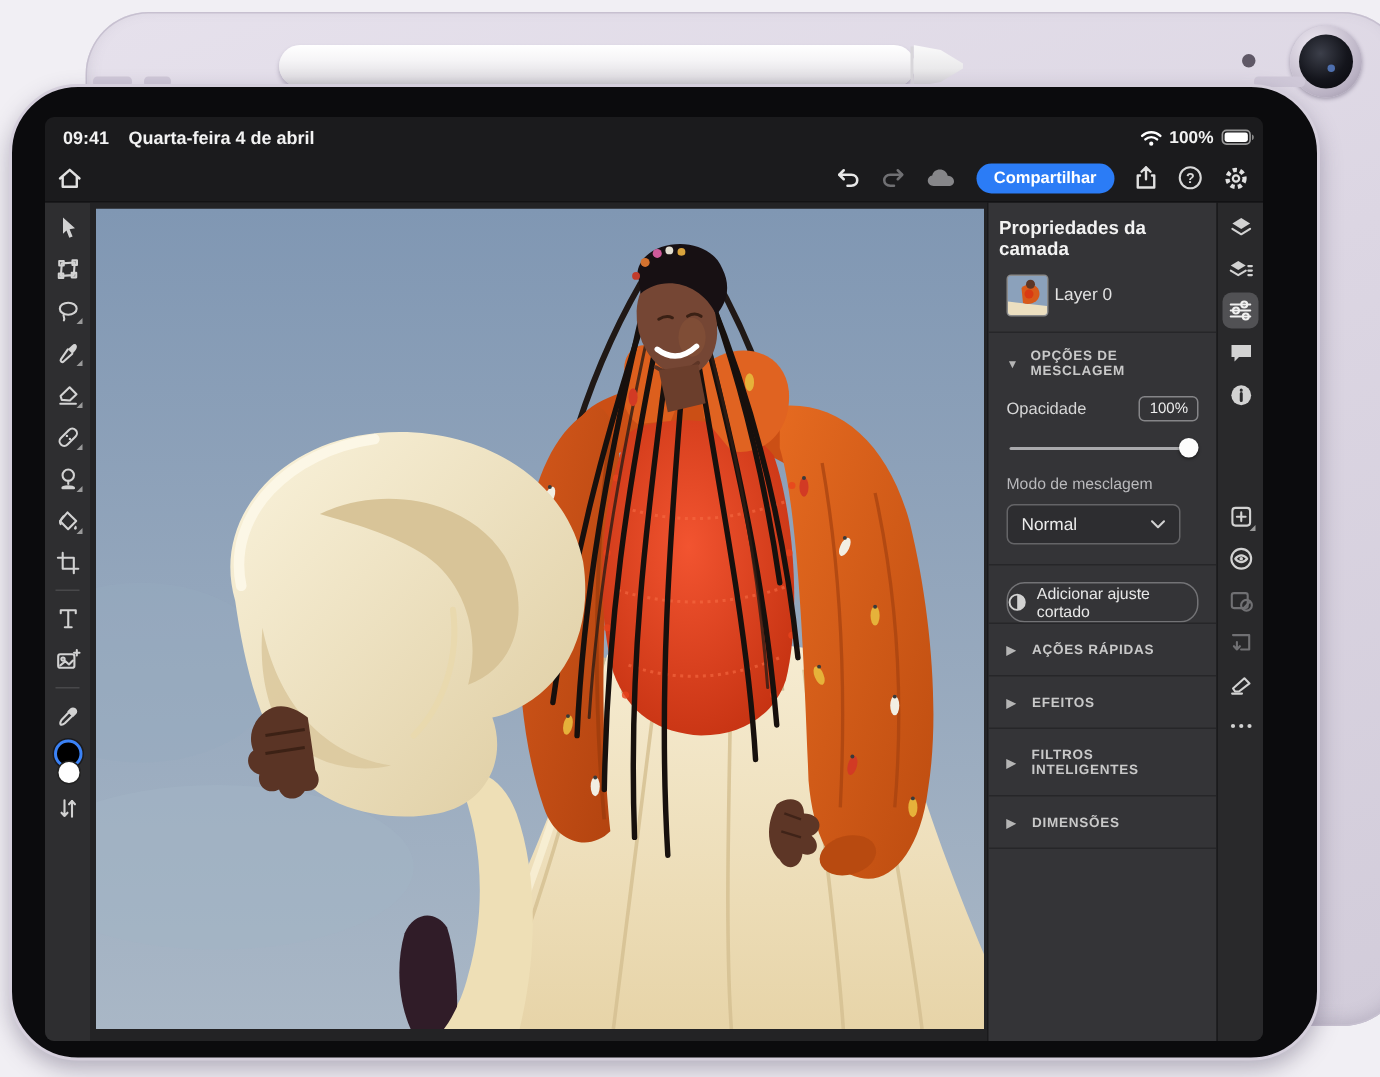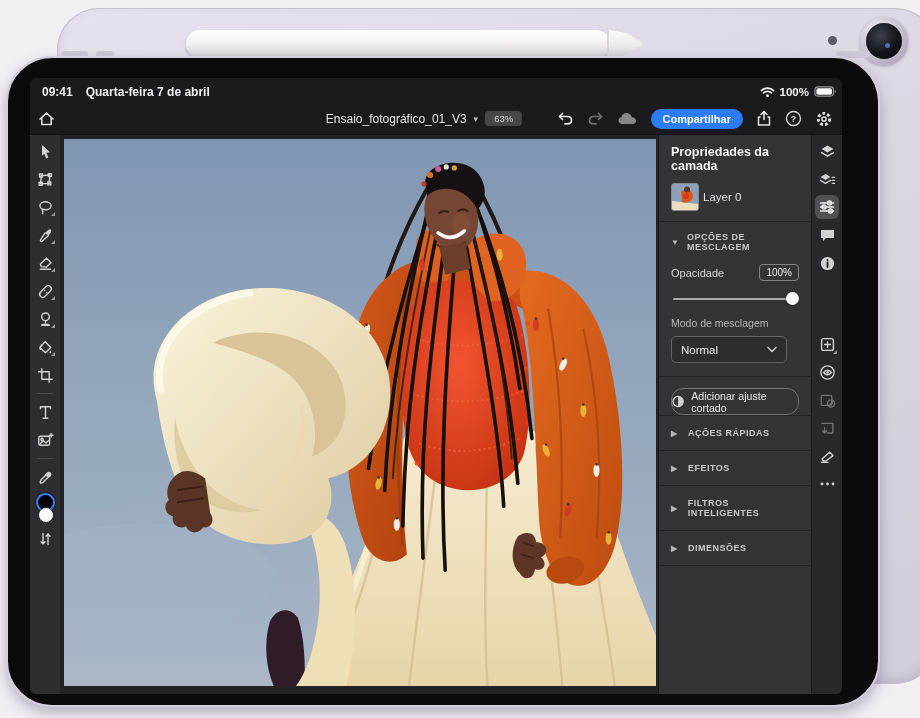--- a/index.html
+++ b/index.html
@@ -53,21 +53,21 @@
   .colorchips{position:relative;width:26px;height:32px;margin-top:2px;}
   .chip-fg{position:absolute;left:4px;top:0;width:15px;height:15px;border-radius:50%;background:#000;
     border:2px solid #3b82f6;box-shadow:0 0 0 1px #1b1b1d;}
   .chip-bg{position:absolute;left:6px;top:14px;width:14px;height:14px;border-radius:50%;background:#fff;border:1px solid #222;}
 
   .canvas{flex:1;background:#232325;position:relative;min-width:0;}
   .photo{position:absolute;left:4px;top:4px;right:2px;bottom:8px;}
   .photo svg{width:100%;height:100%;display:block;}
 
   .panel{width:152px;background:#343437;border-left:1px solid #1a1a1c;font-size:11px;overflow:hidden;}
-  .panel-title{font-size:12.5px;font-weight:bold;color:#f2f2f2;padding:10px 12px 6px 12px;}
+  .panel-title{font-size:12.5px;font-weight:bold;color:#f2f2f2;padding:10px 12px 6px 7px;}
   .layer-row{display:flex;align-items:center;gap:4px;padding:4px 12px 10px 12px;}
   .layer-thumb{width:26px;height:26px;border-radius:3px;border:1px solid #8a8a8a;overflow:hidden;background:#8ba1bb;}
   .layer-name{color:#e2e2e2;font-size:11.5px;}
   .pdiv{height:1px;background:#262629;}
   .sect-head{display:flex;align-items:center;gap:8px;padding:10px 12px;color:#c9c9c9;font-size:9px;letter-spacing:.5px;font-weight:bold;}
   .sect-chev{font-size:8px;color:#b5b5b5;width:8px;}
   .opacity-row{display:flex;align-items:center;justify-content:space-between;padding:2px 12px 0 12px;color:#d6d6d6;font-size:11px;gap:6px;}
   .opacity-val{border:1px solid #858588;border-radius:4px;padding:2px 6px;font-size:10px;color:#ededed;}
   .slider{position:relative;margin:11px 14px 4px 14px;height:13px;}
   .slider .track{position:absolute;left:0;right:0;top:6px;height:2px;background:#a9a9ac;border-radius:1px;}
@@ -111,21 +111,21 @@
   <div class="pencil-tip"></div>
   <div class="pencil-seam"></div>
 
   <div class="front-ipad"></div>
 
   <div class="screen">
 
     <div class="statusbar">
       <div class="status-left">
         <span>09:41</span>
-        <span>Quarta-feira 7 de abril</span>
+        <span>Quarta-feira 4 de abril</span>
       </div>
       <div class="status-right">
         <svg width="15" height="12" viewBox="0 0 16 12">
           <path d="M1.5,4.5 C5.2,1 10.8,1 14.5,4.5" class="st" style="stroke:#fff;stroke-width:1.7"></path>
           <path d="M3.8,7 C6.2,4.8 9.8,4.8 12.2,7" class="st" style="stroke:#fff;stroke-width:1.7"></path>
           <circle cx="8" cy="10" r="1.5" fill="#fff"></circle>
         </svg>
         <span>100%</span>
         <svg width="24" height="13" viewBox="0 0 26 13">
           <rect x="1" y="1.5" width="20" height="10" rx="3" fill="none" stroke="#9a9a9a" stroke-width="1.2"></rect>
@@ -133,25 +133,20 @@
           <path d="M22.5,4.5 C24,5 24,8 22.5,8.5 Z" fill="#9a9a9a"></path>
         </svg>
       </div>
     </div>
 
     <div class="appbar">
       <div class="home-slot">
         <svg width="17" height="16" viewBox="0 0 17 16">
           <path d="M2,8 L8.5,2.2 L15,8 M3.8,7 V13.5 H13.2 V7" class="st" style="stroke:#e0e0e0;stroke-width:1.6"></path>
         </svg>
-      </div>
-      <div class="title-group">
-        <span class="doc-title">Ensaio_fotográfico_01_V3</span>
-        <span class="chev">▾</span>
-        <span class="zoom-badge">63%</span>
       </div>
       <div class="actions">
         <svg width="17" height="15" viewBox="0 0 17 15">
           <path d="M5.5,2.5 L2.5,5.5 L5.5,8.5" class="st" style="stroke:#e8e8e8;stroke-width:1.7"></path>
           <path d="M2.7,5.5 H10.5 C13,5.5 14.5,7.2 14.5,9.2 C14.5,11.2 13,12.8 10.5,12.8 H8" class="st" style="stroke:#e8e8e8;stroke-width:1.7"></path>
         </svg>
         <svg width="17" height="15" viewBox="0 0 17 15">
           <path d="M11.5,2.5 L14.5,5.5 L11.5,8.5" class="st dim" style="stroke-width:1.7"></path>
           <path d="M14.3,5.5 H6.5 C4,5.5 2.5,7.2 2.5,9.2 C2.5,11.2 4,12.8 6.5,12.8 H9" class="st dim" style="stroke-width:1.7"></path>
         </svg>

